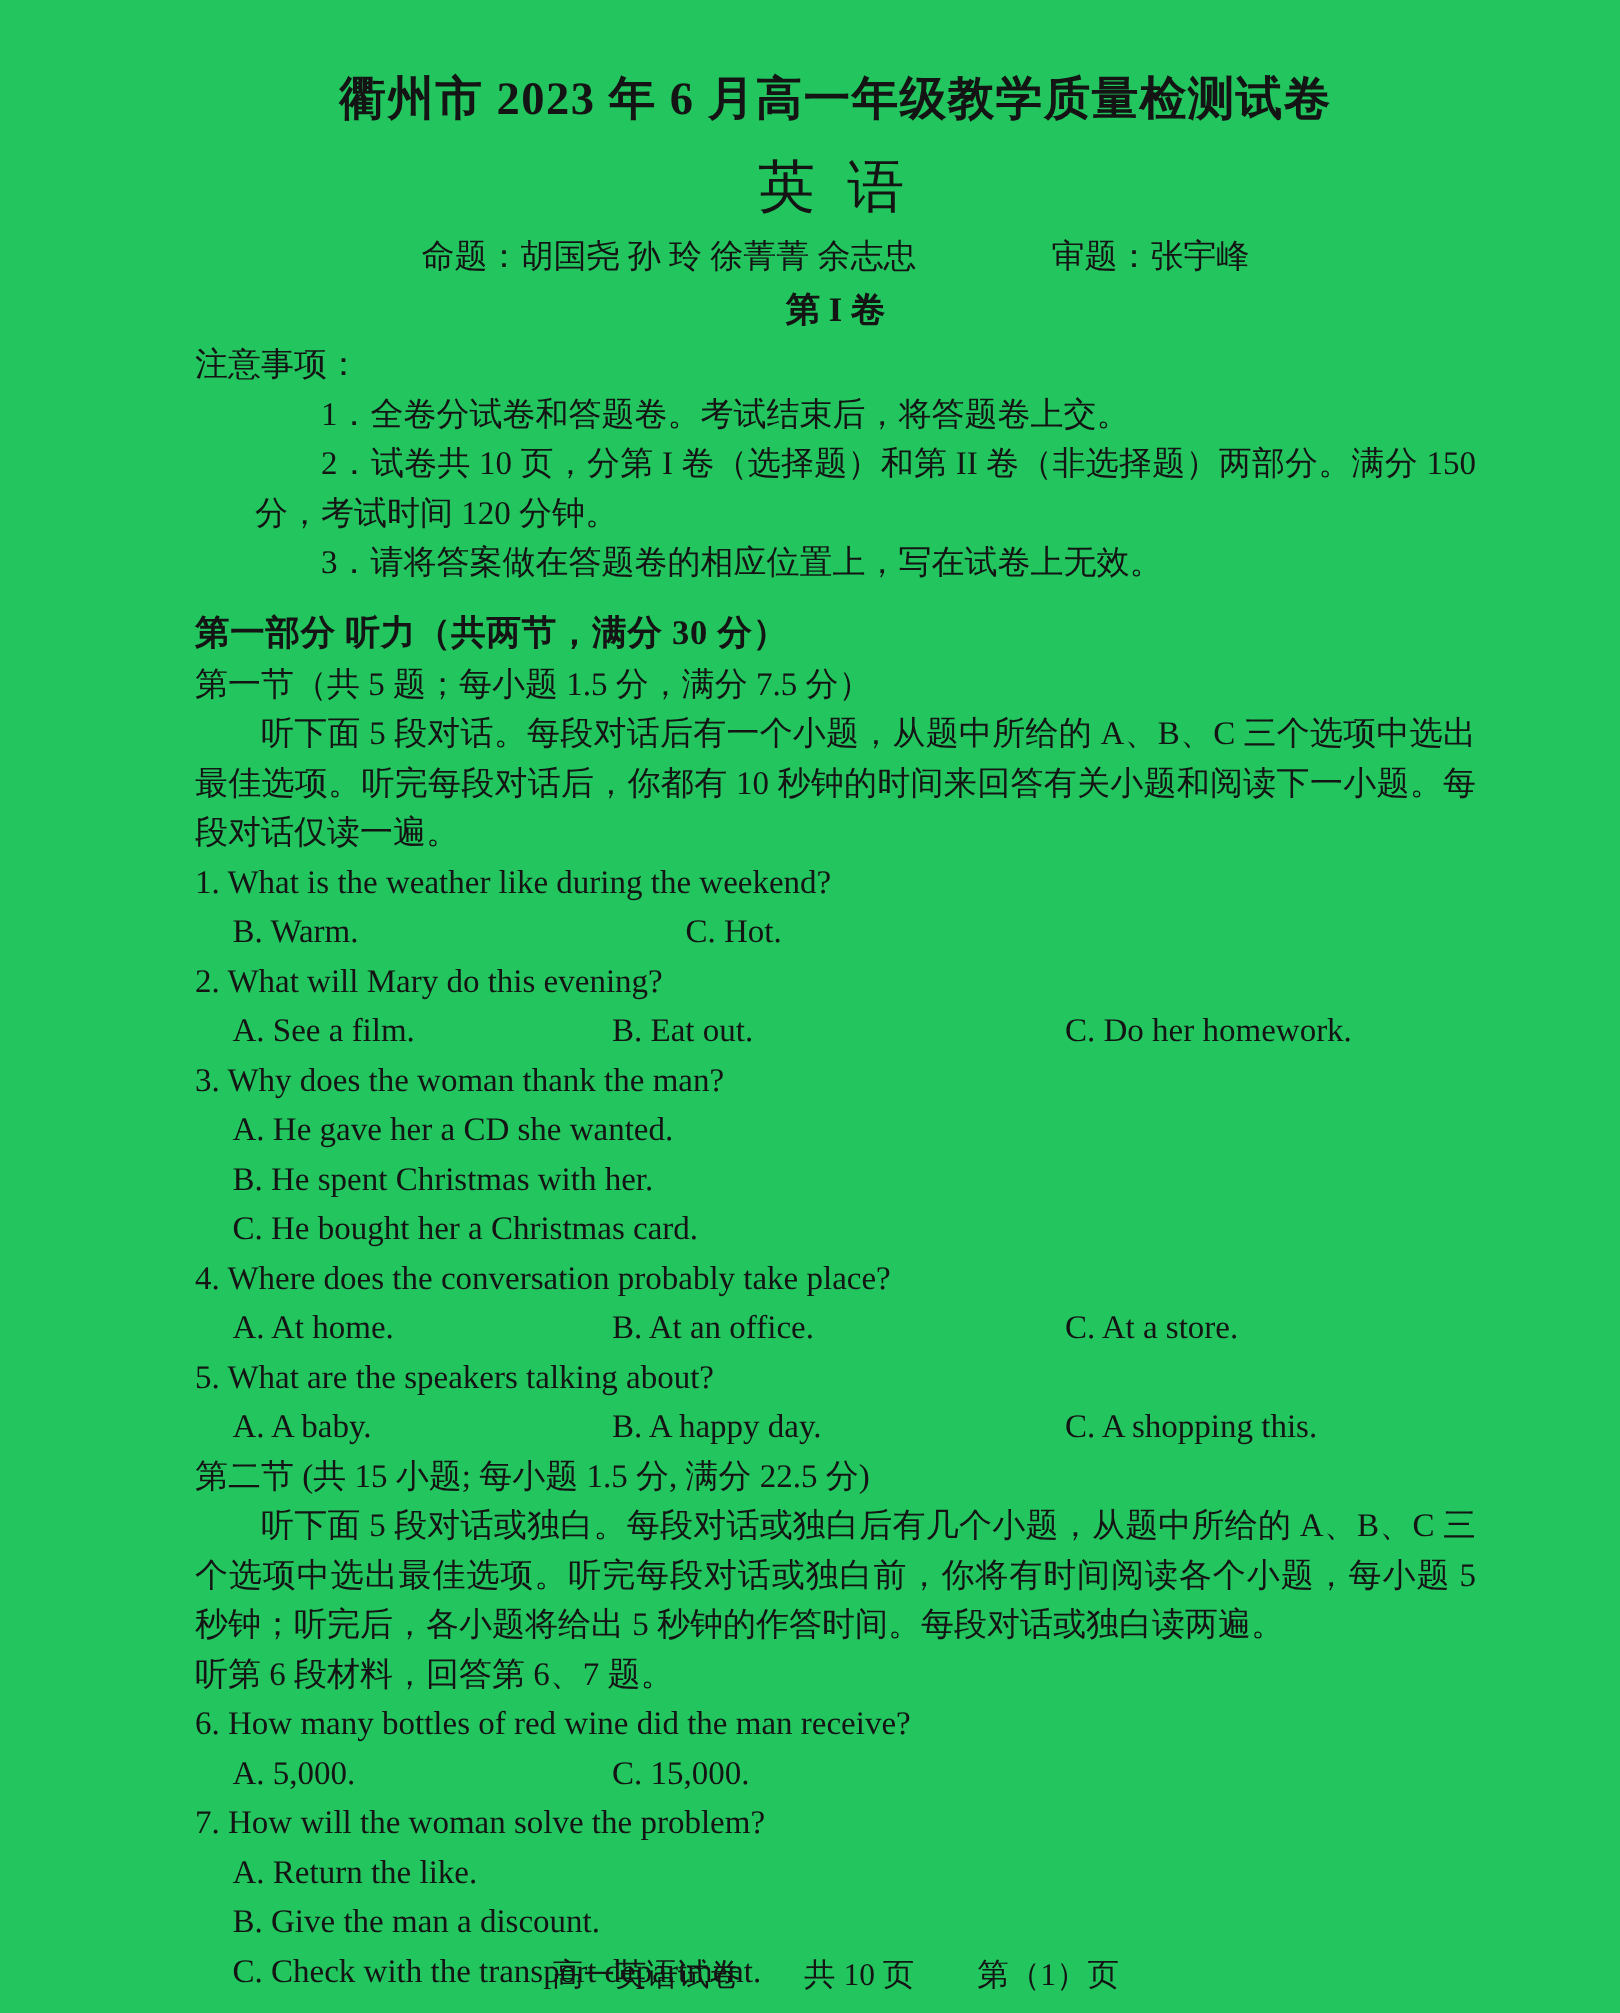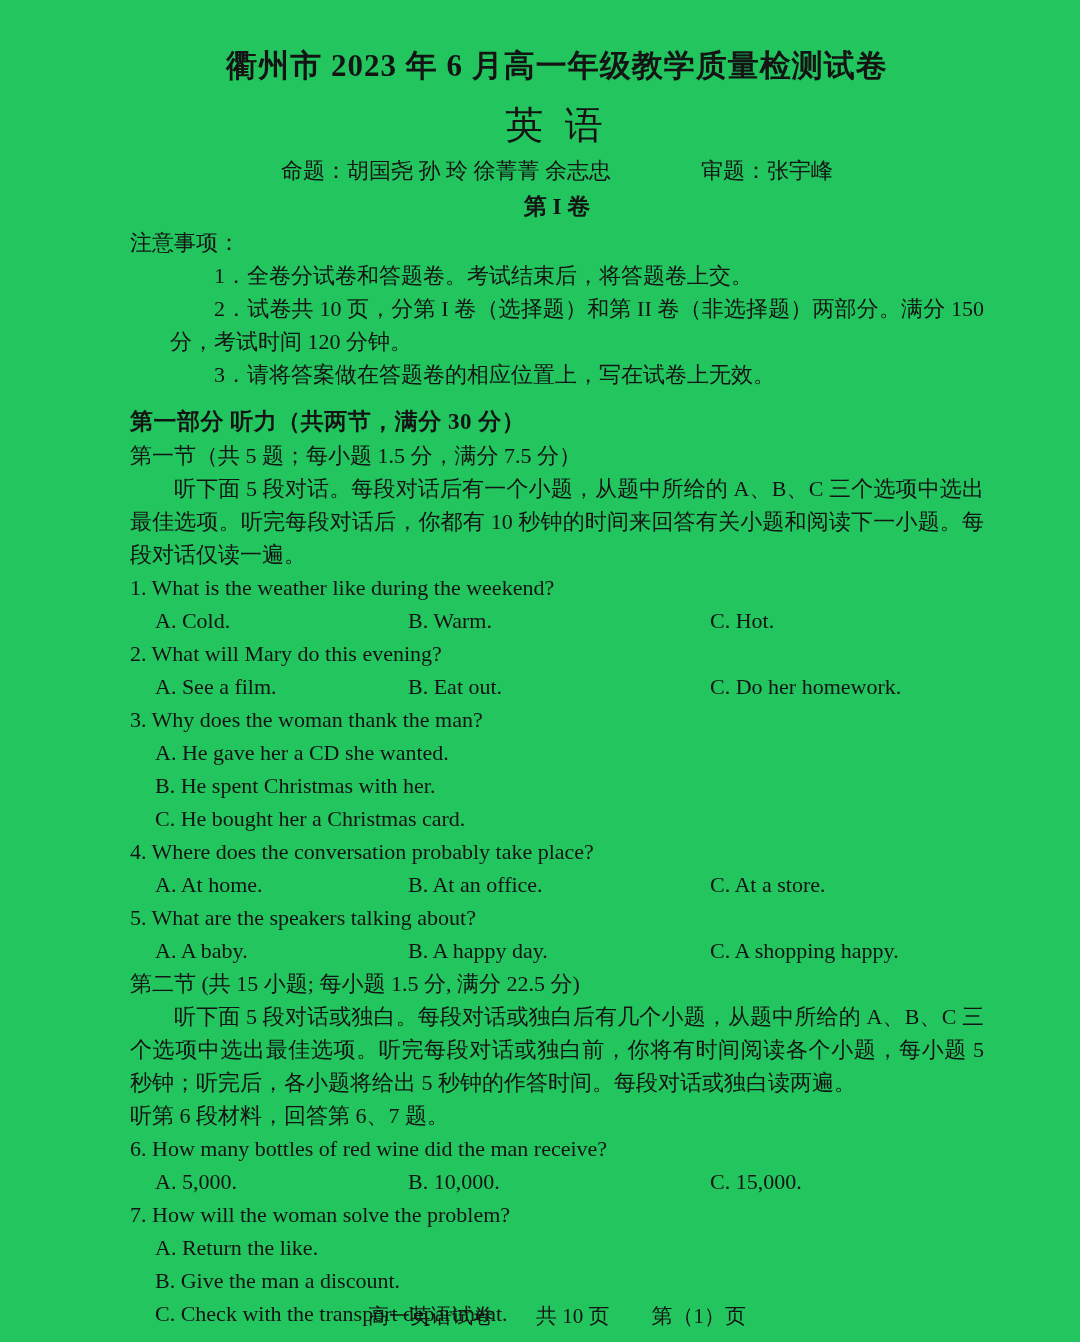--- a/index.html
+++ b/index.html
@@ -95,21 +95,20 @@
   <div class="part-heading">第一部分 听力（共两节，满分 30 分）</div>
 
   <div class="bodytext">
     <div class="sec-heading">第一节（共 5 题；每小题 1.5 分，满分 7.5 分）</div>
     <div class="para">听下面 5 段对话。每段对话后有一个小题，从题中所给的 A、B、C 三个选项中选出最佳选项。听完每段对话后，你都有 10 秒钟的时间来回答有关小题和阅读下一小题。每段对话仅读一遍。</div>
   </div>
 
   <div class="q">
     <div class="q-text">1. What is the weather like during the weekend?</div>
     <div class="opts-row">
-      <span class="opt-a">A. Cold.</span>
       <span class="opt-b">B. Warm.</span>
       <span class="opt-c">C. Hot.</span>
     </div>
   </div>
 
   <div class="q">
     <div class="q-text">2. What will Mary do this evening?</div>
     <div class="opts-row">
       <span class="opt-a">A. See a film.</span>
       <span class="opt-b">B. Eat out.</span>
@@ -133,35 +132,34 @@
       <span class="opt-b">B. At an office.</span>
       <span class="opt-c">C. At a store.</span>
     </div>
   </div>
 
   <div class="q">
     <div class="q-text">5. What are the speakers talking about?</div>
     <div class="opts-row">
       <span class="opt-a">A. A baby.</span>
       <span class="opt-b">B. A happy day.</span>
-      <span class="opt-c">C. A shopping happy.</span>
+      <span class="opt-c">C. A shopping this.</span>
     </div>
   </div>
 
   <div class="bodytext">
     <div class="sec-heading">第二节 (共 15 小题; 每小题 1.5 分, 满分 22.5 分)</div>
     <div class="para">听下面 5 段对话或独白。每段对话或独白后有几个小题，从题中所给的 A、B、C 三个选项中选出最佳选项。听完每段对话或独白前，你将有时间阅读各个小题，每小题 5 秒钟；听完后，各小题将给出 5 秒钟的作答时间。每段对话或独白读两遍。</div>
     <div>听第 6 段材料，回答第 6、7 题。</div>
   </div>
 
   <div class="q">
     <div class="q-text">6. How many bottles of red wine did the man receive?</div>
     <div class="opts-row">
       <span class="opt-a">A. 5,000.</span>
-      <span class="opt-b">B. 10,000.</span>
       <span class="opt-c">C. 15,000.</span>
     </div>
   </div>
 
   <div class="q">
     <div class="q-text">7.  How will the woman solve the problem?</div>
     <div class="opts-stack">
       <div>A. Return the like.</div>
       <div>B. Give the man a discount.</div>
       <div>C. Check with the transport department.</div>

